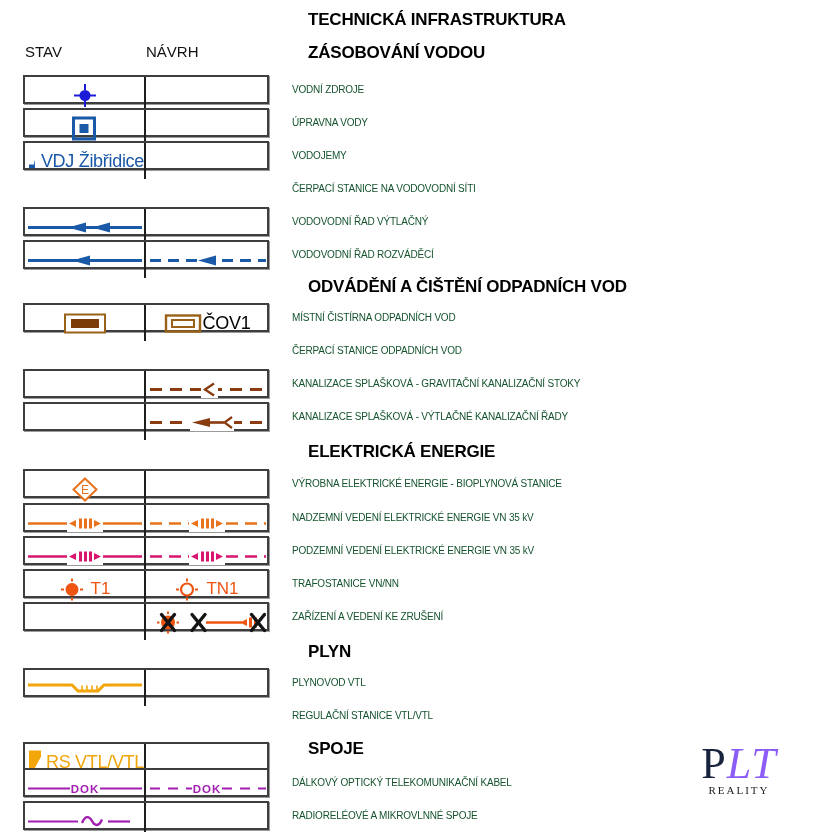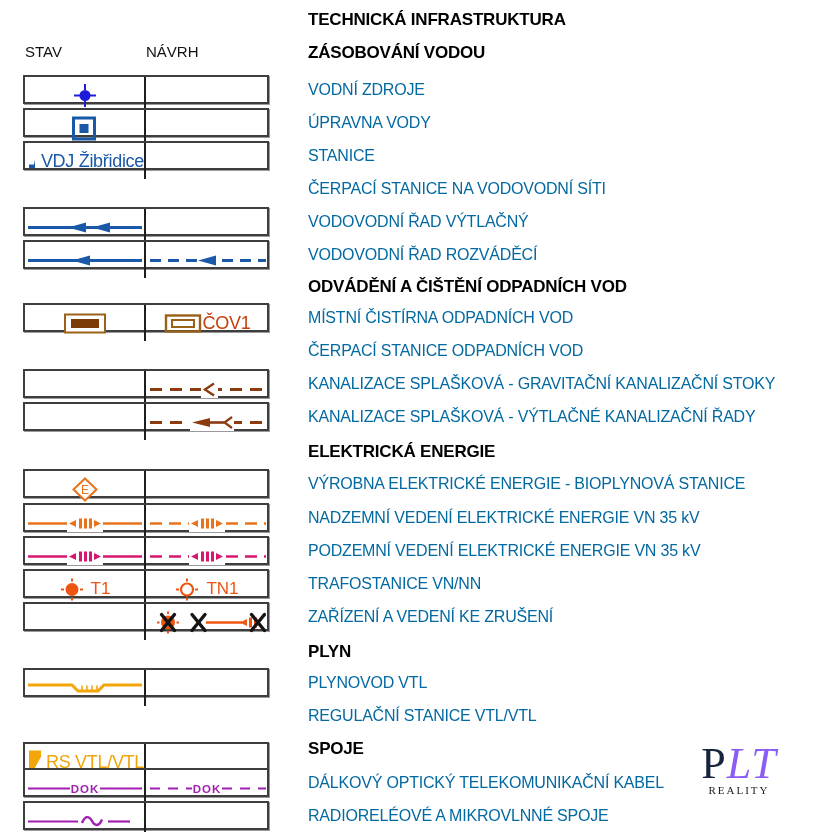--- a/index.html
+++ b/index.html
@@ -5,27 +5,27 @@
   html,body{margin:0;padding:0;background:#fff;}
   #canvas{position:relative;width:821px;height:832px;background:#fff;overflow:hidden;
           font-family:"Liberation Sans",sans-serif;color:#000;}
   .colhead{position:absolute;top:42px;height:20px;line-height:20px;font-size:15px;color:#111;}
   .box{position:absolute;left:23px;width:246px;height:29px;border:2px solid #3e3e3e;
        box-sizing:border-box;display:flex;background:#fff;box-shadow:1px 1px 0 #9a9a9a;}
   .cell{height:36px;display:flex;align-items:center;justify-content:center;overflow:hidden;}
   .cell.stav{width:121px;border-right:2px solid #1e1e1e;box-sizing:border-box;}
   .cell.navrh{flex:1;}
   .cell.start{justify-content:flex-start;padding-left:3px;box-sizing:border-box;}
-  .rowlabel{position:absolute;left:308px;height:29px;line-height:29px;font-size:16px;
-            letter-spacing:-0.2px;white-space:nowrap;color:#0369a1;}
+  .rowlabel{position:absolute;left:292px;height:29px;line-height:29px;font-size:10px;
+            letter-spacing:-0.2px;white-space:nowrap;color:#14532d;}
   .heading{position:absolute;left:308px;height:22px;line-height:22px;font-size:17px;
            font-weight:bold;white-space:nowrap;color:#000;letter-spacing:-0.2px;}
   svg{display:block;}
   .symtext-blue{font-size:18px;color:#1a58a8;margin-left:6px;white-space:nowrap;letter-spacing:-0.3px;}
-  .symtext-brown{font-size:18px;color:#c2410c;margin-left:0;white-space:nowrap;letter-spacing:-0.3px;}
+  .symtext-brown{font-size:18px;color:#000000;margin-left:0;white-space:nowrap;letter-spacing:-0.3px;}
   .symtext-orange{font-size:17px;color:#ee5510;margin-left:4px;white-space:nowrap;}
   .symtext-amber{font-size:18px;color:#f0a50a;margin-left:5px;white-space:nowrap;letter-spacing:-0.3px;}
   #logo{position:absolute;left:684px;top:744px;width:110px;text-align:center;
         font-family:"Liberation Serif",serif;}
   #logo .big{font-size:44px;line-height:40px;letter-spacing:1px;}
   #logo .p{color:#18243e;} #logo .lt{color:#8b5cf6;font-style:italic;}
   #logo .sub{font-size:11px;letter-spacing:2px;color:#222;margin-top:0;}
 </style>
 </head>
 <body>
@@ -37,21 +37,21 @@
 
   <div class="heading" style="top:42px">ZÁSOBOVÁNÍ VODOU</div>
   <div class="heading" style="top:9px">TECHNICKÁ INFRASTRUKTURA</div>
   <div class="heading" style="top:276px">ODVÁDĚNÍ A ČIŠTĚNÍ ODPADNÍCH VOD</div>
   <div class="heading" style="top:441px">ELEKTRICKÁ ENERGIE</div>
   <div class="heading" style="top:641px">PLYN</div>
   <div class="heading" style="top:738px">SPOJE</div>
 
   <div class="rowlabel" style="top:75px">VODNÍ ZDROJE</div>
   <div class="rowlabel" style="top:108px">ÚPRAVNA VODY</div>
-  <div class="rowlabel" style="top:141px">STANICE</div>
+  <div class="rowlabel" style="top:141px">VODOJEMY</div>
   <div class="rowlabel" style="top:174px">ČERPACÍ STANICE NA VODOVODNÍ SÍTI</div>
   <div class="rowlabel" style="top:207px">VODOVODNÍ ŘAD VÝTLAČNÝ</div>
   <div class="rowlabel" style="top:240px">VODOVODNÍ ŘAD ROZVÁDĚCÍ</div>
   <div class="rowlabel" style="top:303px">MÍSTNÍ ČISTÍRNA ODPADNÍCH VOD</div>
   <div class="rowlabel" style="top:336px">ČERPACÍ STANICE ODPADNÍCH VOD</div>
   <div class="rowlabel" style="top:369px">KANALIZACE SPLAŠKOVÁ - GRAVITAČNÍ KANALIZAČNÍ STOKY</div>
   <div class="rowlabel" style="top:402px">KANALIZACE SPLAŠKOVÁ - VÝTLAČNÉ KANALIZAČNÍ ŘADY</div>
   <div class="rowlabel" style="top:469px">VÝROBNA ELEKTRICKÉ ENERGIE - BIOPLYNOVÁ STANICE</div>
   <div class="rowlabel" style="top:503px">NADZEMNÍ VEDENÍ ELEKTRICKÉ ENERGIE  VN 35 kV</div>
   <div class="rowlabel" style="top:536px">PODZEMNÍ VEDENÍ ELEKTRICKÉ ENERGIE  VN 35 kV</div>

